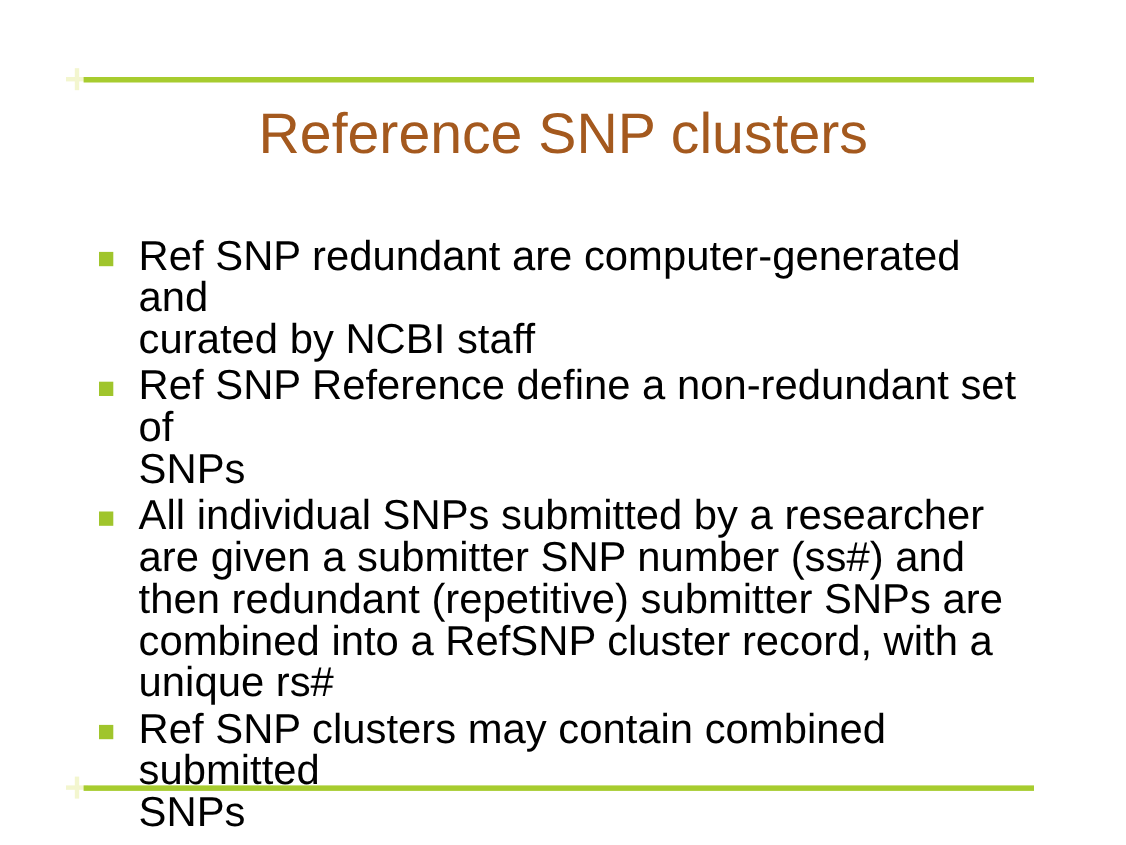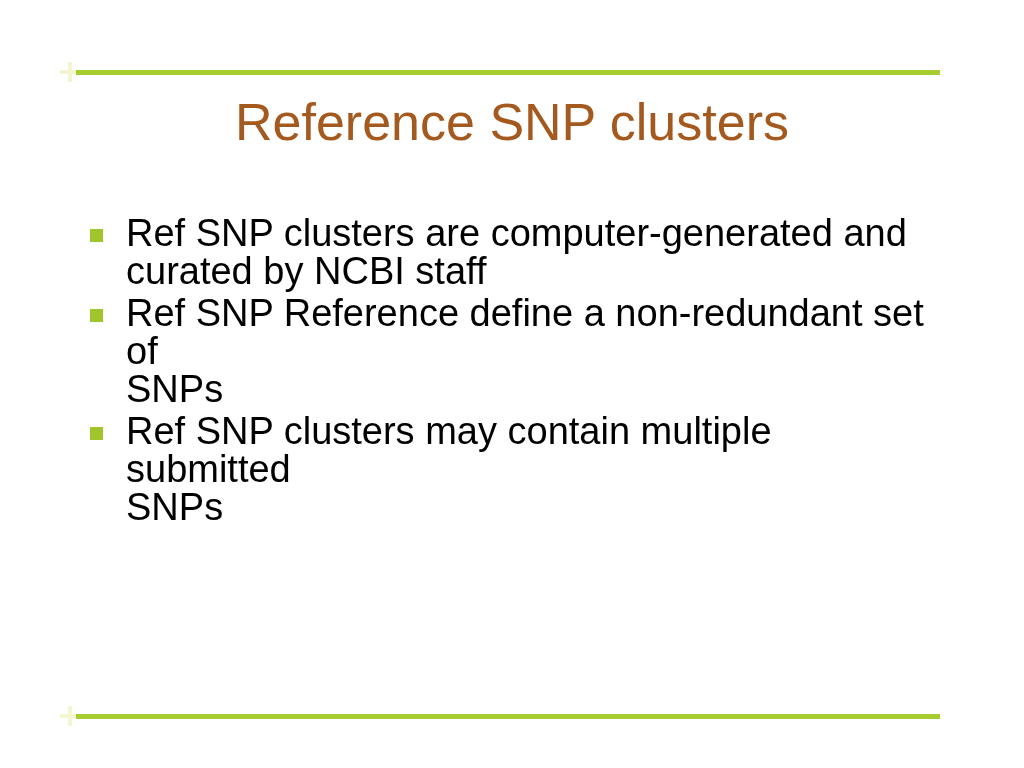--- a/index.html
+++ b/index.html
@@ -94,31 +94,39 @@
 <div class="slide">
 
   <div class="sparkle top"></div>
   <div class="rule top"></div>
 
   <div class="title">Reference SNP clusters</div>
 
   <ul class="bullets">
     <li class="bullet-item">
       <span class="bullet-sq"></span>
-      <span class="bullet-text">Ref SNP clusters are computer-generated and
+      <span class="bullet-text">Ref SNP redundant are computer-generated and
 curated by NCBI staff</span>
     </li>
     <li class="bullet-item">
       <span class="bullet-sq"></span>
       <span class="bullet-text">Ref SNP Reference define a non-redundant set of
 SNPs</span>
     </li>
     <li class="bullet-item">
       <span class="bullet-sq"></span>
-      <span class="bullet-text">Ref SNP clusters may contain multiple submitted
+      <span class="bullet-text">All individual SNPs submitted by a researcher
+are given a submitter SNP number (ss#) and
+then redundant (repetitive) submitter SNPs are
+combined into a RefSNP cluster record, with a
+unique rs#</span>
+    </li>
+    <li class="bullet-item">
+      <span class="bullet-sq"></span>
+      <span class="bullet-text">Ref SNP clusters may contain combined submitted
 SNPs</span>
     </li>
   </ul>
 
   <div class="sparkle bottom"></div>
   <div class="rule bottom"></div>
 
 </div>
 
 </body></html>

